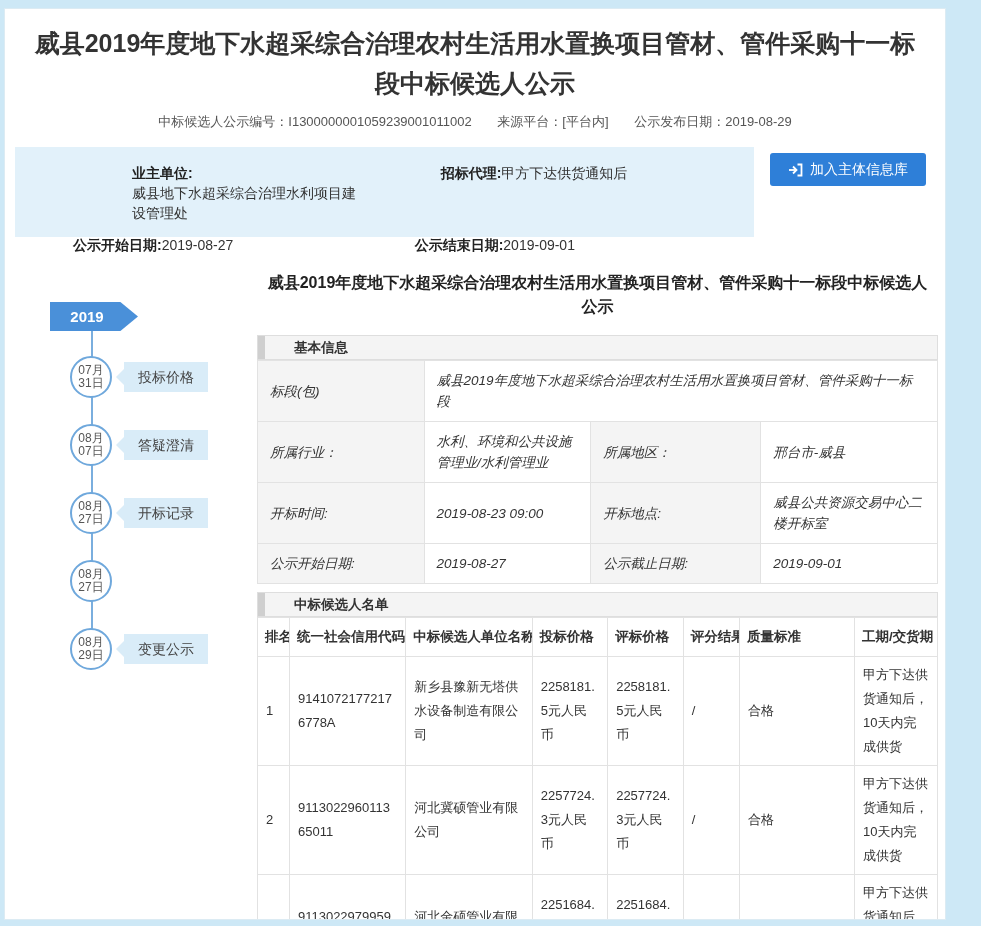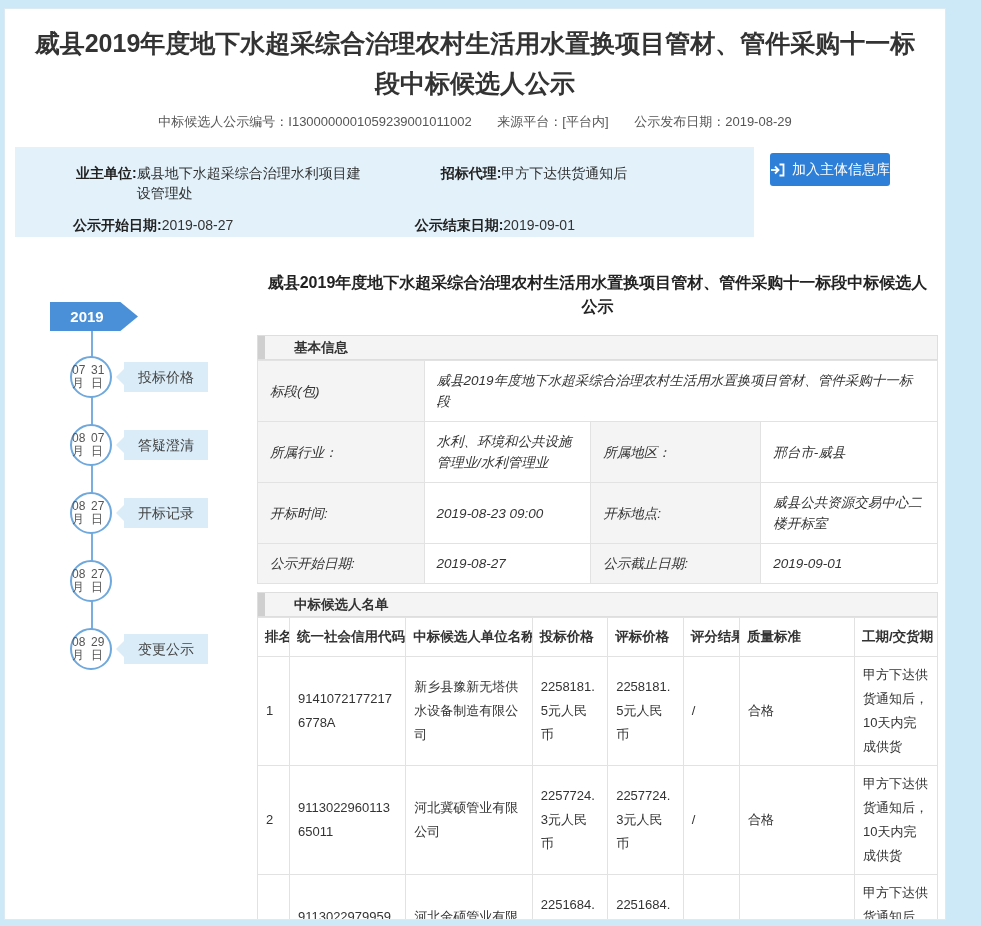--- a/index.html
+++ b/index.html
@@ -24,28 +24,28 @@
   .meta-line .meta-seg { margin:0 11px; }
   
   .summary-row { display:flex; margin:16px 10px 0 10px; }
   .info-box {
     flex:1; background:#e2f1fa; height:90px; padding-top:16px;
     display:grid; grid-template-columns:53% 47%; row-gap:12px;
     align-content:start;
   }
   .info-cell { display:flex; font-size:14px; color:#333; line-height:20px; }
   .info-cell .lbl { font-weight:bold; white-space:nowrap; color:#222; }
-  .cell-owner { padding-left:61px; }
+  .cell-owner { padding-left:117px;flex-direction:column; }
   .cell-owner .val { max-width:232px; }
   .cell-agent { padding-left:34px; }
   .cell-start { padding-left:58px; }
   .cell-end   { padding-left:8px; }
   .actions {
     width:156px; margin-left:16px; margin-right:9px; margin-top:6px;
-    display:flex; flex-direction:row; gap:15px; flex:none;
+    display:flex; flex-direction:column; gap:15px; flex:none;
   }
   .btn {
     display:flex; align-items:center; justify-content:center; gap:7px;
     color:#fff; font-size:14px; border:none; border-radius:3px; cursor:pointer;
     font-family:inherit;
   }
   .btn-join { background:#2e7fd8; height:33px; }
   .btn-follow { background:#f0a232; height:31px; }
   .btn svg { display:block; }
   
@@ -59,21 +59,21 @@
     position:relative; margin:41px 0 0 45px; width:88px; height:29px;
     background:#4a90d9; color:#fff; font-weight:bold; font-size:15px;
     line-height:29px; text-align:center; padding-right:14px;
     clip-path:polygon(0 0, 80% 0, 100% 50%, 80% 100%, 0 100%);
   }
   .tl-item { position:relative; display:flex; align-items:center; height:44px; margin-top:24px; }
   .tl-item:first-of-type { margin-top:36px; }
   .tl-date {
     width:42px; height:42px; margin-left:65px; border-radius:50%;
     background:#fff; border:2px solid #6fa8dc; z-index:1;
-    display:flex; flex-direction:row; align-items:center; justify-content:center;
+    display:flex; flex-direction:column; align-items:center; justify-content:center;
     font-size:12px; line-height:13px; color:#555; flex:none;
   }
   .tl-label {
     position:relative; margin-left:12px; background:#d9ecf8; color:#444;
     font-size:14px; line-height:30px; padding:0 14px; cursor:pointer; white-space:nowrap;
   }
   .tl-label::before {
     content:""; position:absolute; left:-8px; top:50%; margin-top:-8px;
     border-top:8px solid transparent; border-bottom:8px solid transparent;
     border-right:8px solid #d9ecf8;

